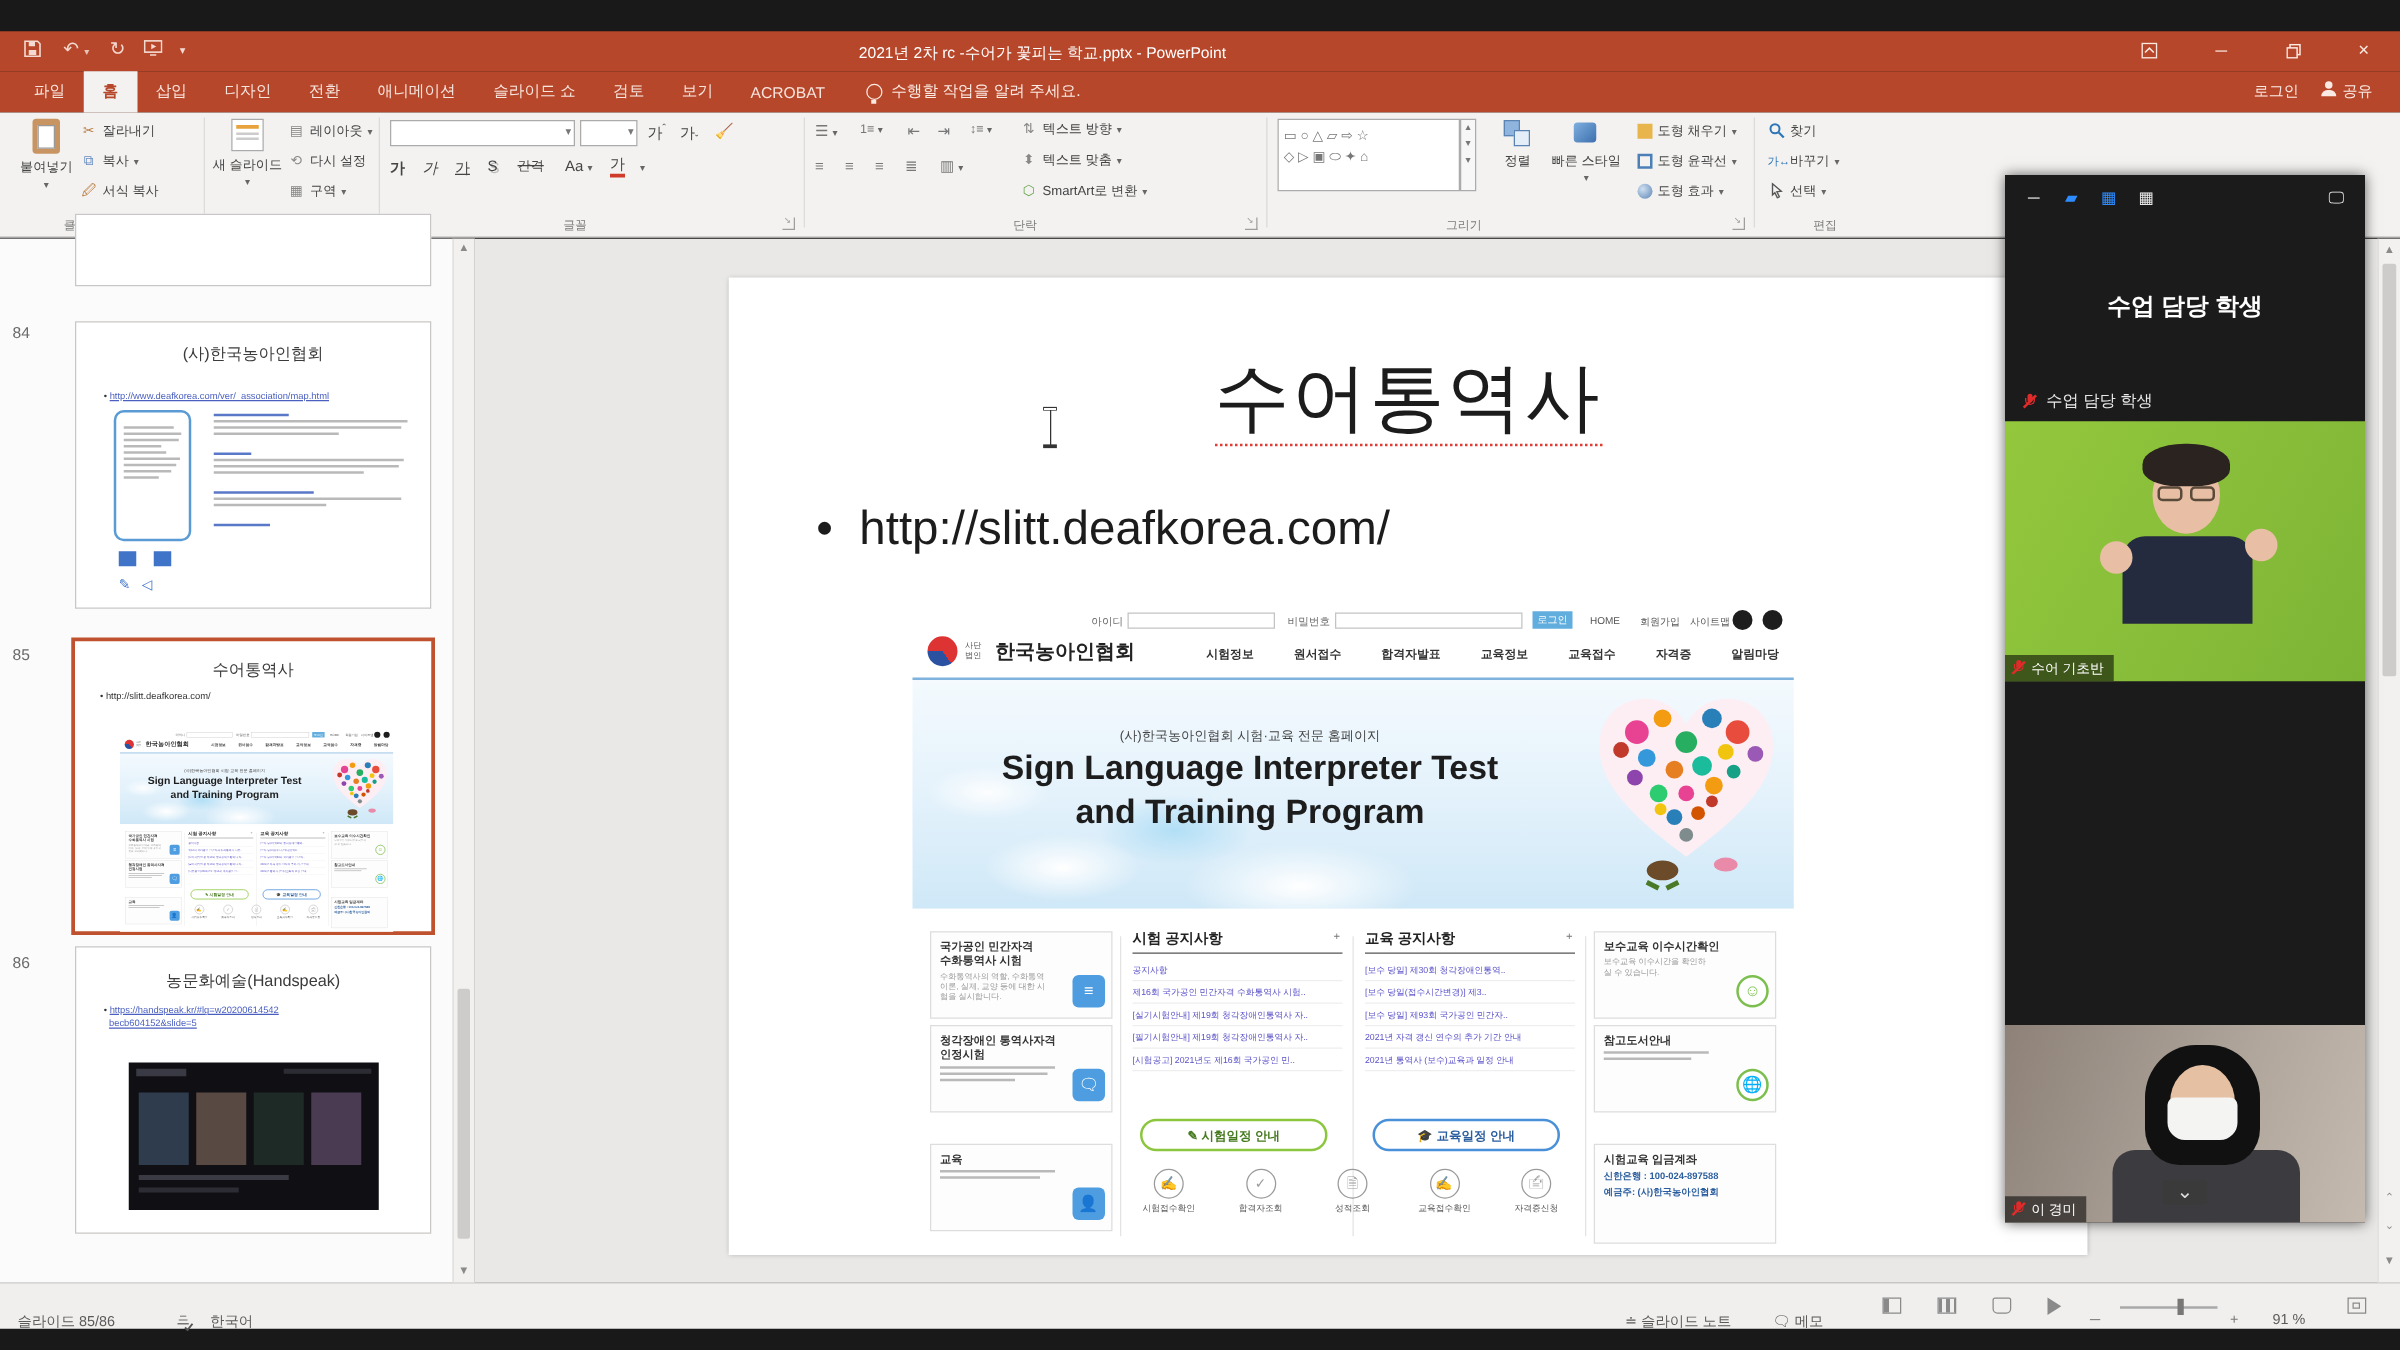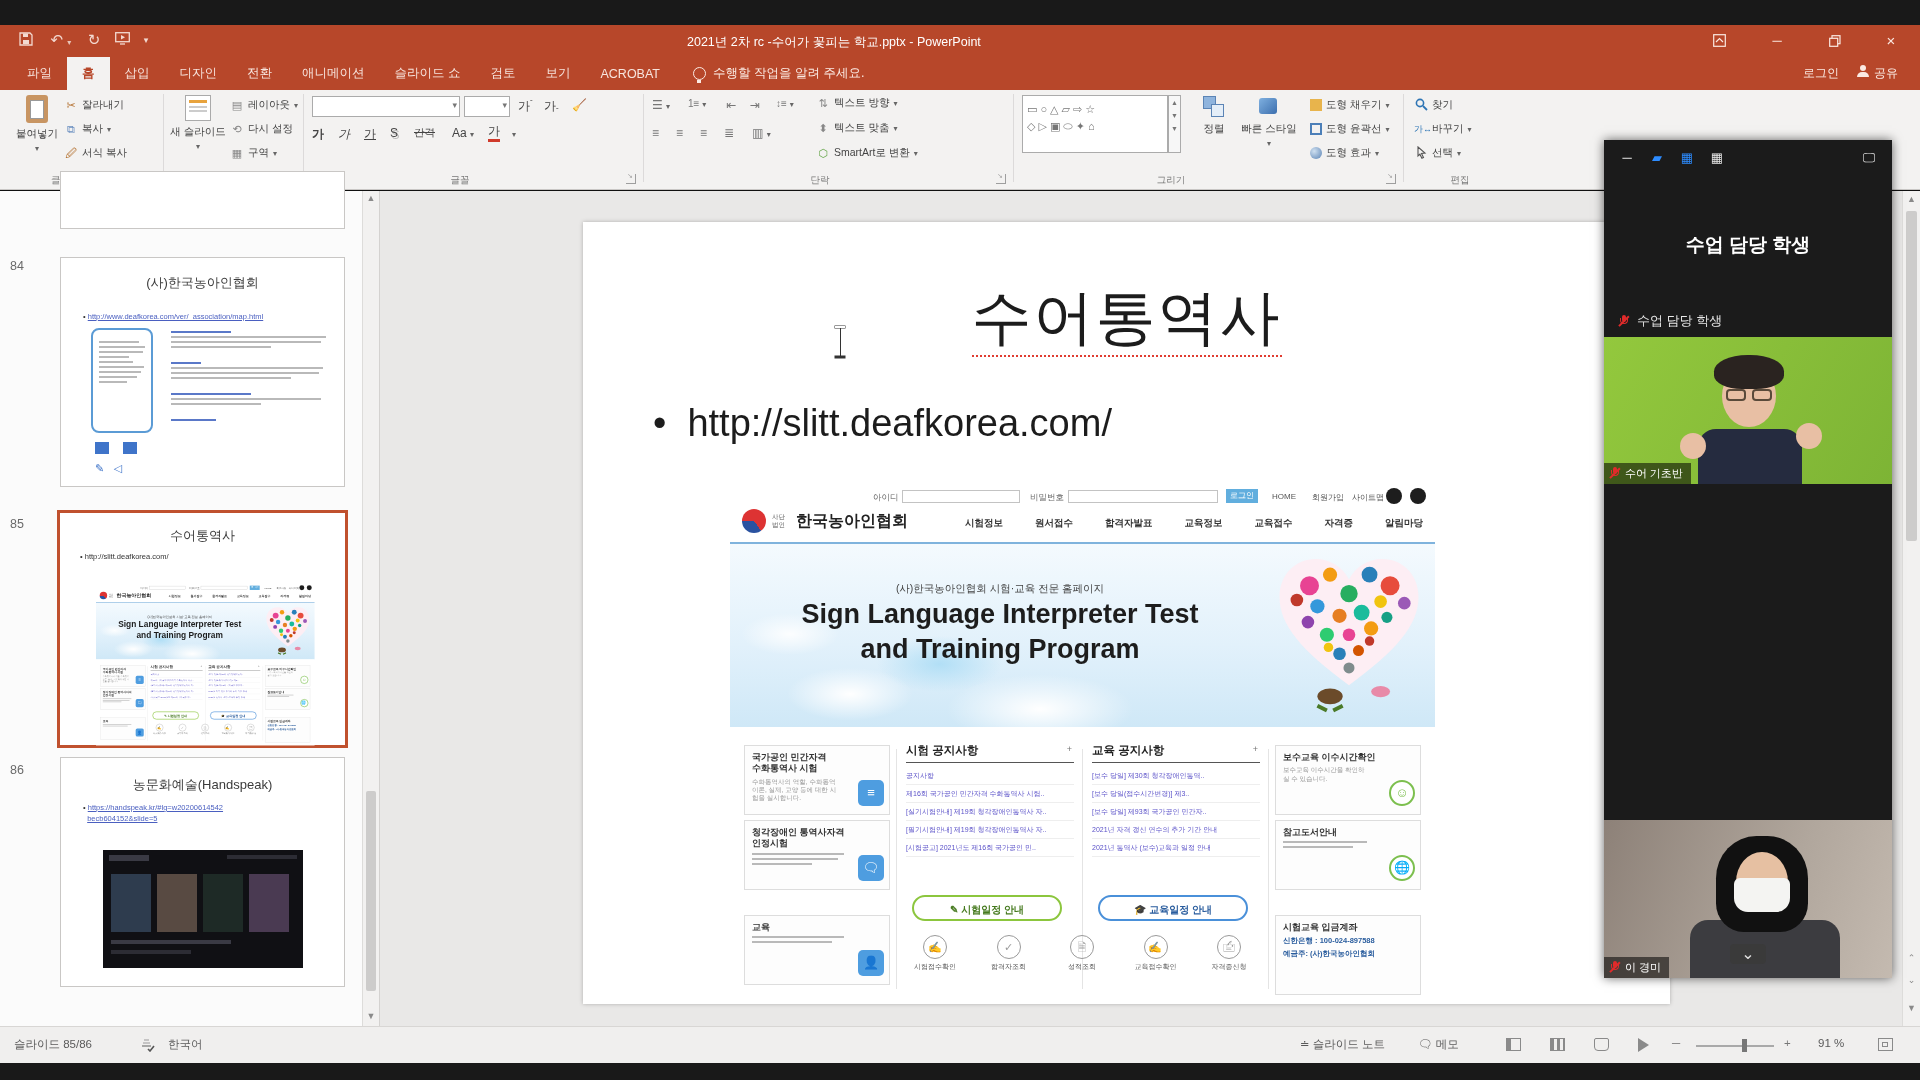--- a/index.html
+++ b/index.html
@@ -112,21 +112,21 @@
   .w-quick .ql { font-size:7px; color:#555; }
   .w-acct-line { font-size:7.5px; font-weight:bold; color:#2a5d9e; margin-top:3px; }
 
   
   .sb-track { background:#f2f1f0; border-left:1px solid #dddcda; }
   .sb-thumb { background:#cdcccb; border-radius:2px; }
   .sb-arrow { color:#8a8a8a; font-size:9px; text-align:center; }
 
   
   #statusbar { left:0; top:1026px; width:1920px; height:37px; background:#f0efee; border-top:1px solid #d8d6d4; color:#5a5a5a; font-size:11.5px; }
-  .sb-item { top:10px; white-space:nowrap; }
+  .sb-item { top:23px; white-space:nowrap; }
   .viewbox { width:15px; height:13px; border:1.5px solid #8a8a8a; top:11px; }
   .zoomline { top:18px; height:1.5px; background:#a9a9a9; }
   .zoomthumb { top:12px; width:5px; height:13px; background:#777; }
 
   
   #meeting { left:1604px; top:140px; width:288px; height:838px; background:#1b1b1b; box-shadow:0 0 10px rgba(0,0,0,.6); }
   .m-hicon { top:10px; height:18px; color:#e8e8e8; font-size:13px; text-align:center; }
   .m-blue { color:#2D8CFF; }
   #m-title { left:0; top:92px; width:288px; text-align:center; color:#fff; font-size:19px; font-weight:bold; }
   #m-hostrow { left:14px; top:172px; display:flex; align-items:center; gap:8px; color:#e8e8e8; font-size:13px; }
@@ -794,21 +794,21 @@
 
     <div class="ap" id="m-hostrow">
       <span class="mic-off">
           <span class="mbody"></span>
           <span class="marc"></span>
           <span class="mslash"></span>
         </span>
       <span>수업 담당 학생</span>
     </div>
 
-    <div class="ap tile" style="top:197px;height:147px;background:linear-gradient(120deg,#93c83d,#7db435);font-family:Liberation Serif, serif;">
+    <div class="ap tile" style="top:197px;height:208px;background:linear-gradient(120deg,#93c83d,#7db435);">
       <div class="avatar-body" style="left:94px;top:92px;width:104px;height:70px;background:#252b3f;"></div>
       <div class="avatar-head" style="left:118px;top:28px;width:54px;height:62px;background:#e8bfa4;"></div>
       <div class="avatar-hair" style="left:110px;top:18px;width:70px;height:34px;background:#2a2320;"></div>
       <div class="ap" style="left:122px;top:52px;width:20px;height:12px;border:2px solid #5a4a3a;border-radius:4px;"></div>
       <div class="ap" style="left:148px;top:52px;width:20px;height:12px;border:2px solid #5a4a3a;border-radius:4px;"></div>
       <div class="avatar-head" style="left:76px;top:96px;width:26px;height:26px;background:#e8bfa4;"></div>
       <div class="avatar-head" style="left:192px;top:86px;width:26px;height:26px;background:#e8bfa4;"></div>
       <div class="name-tag">
         <span class="mic-off">
             <span class="mbody"></span>

